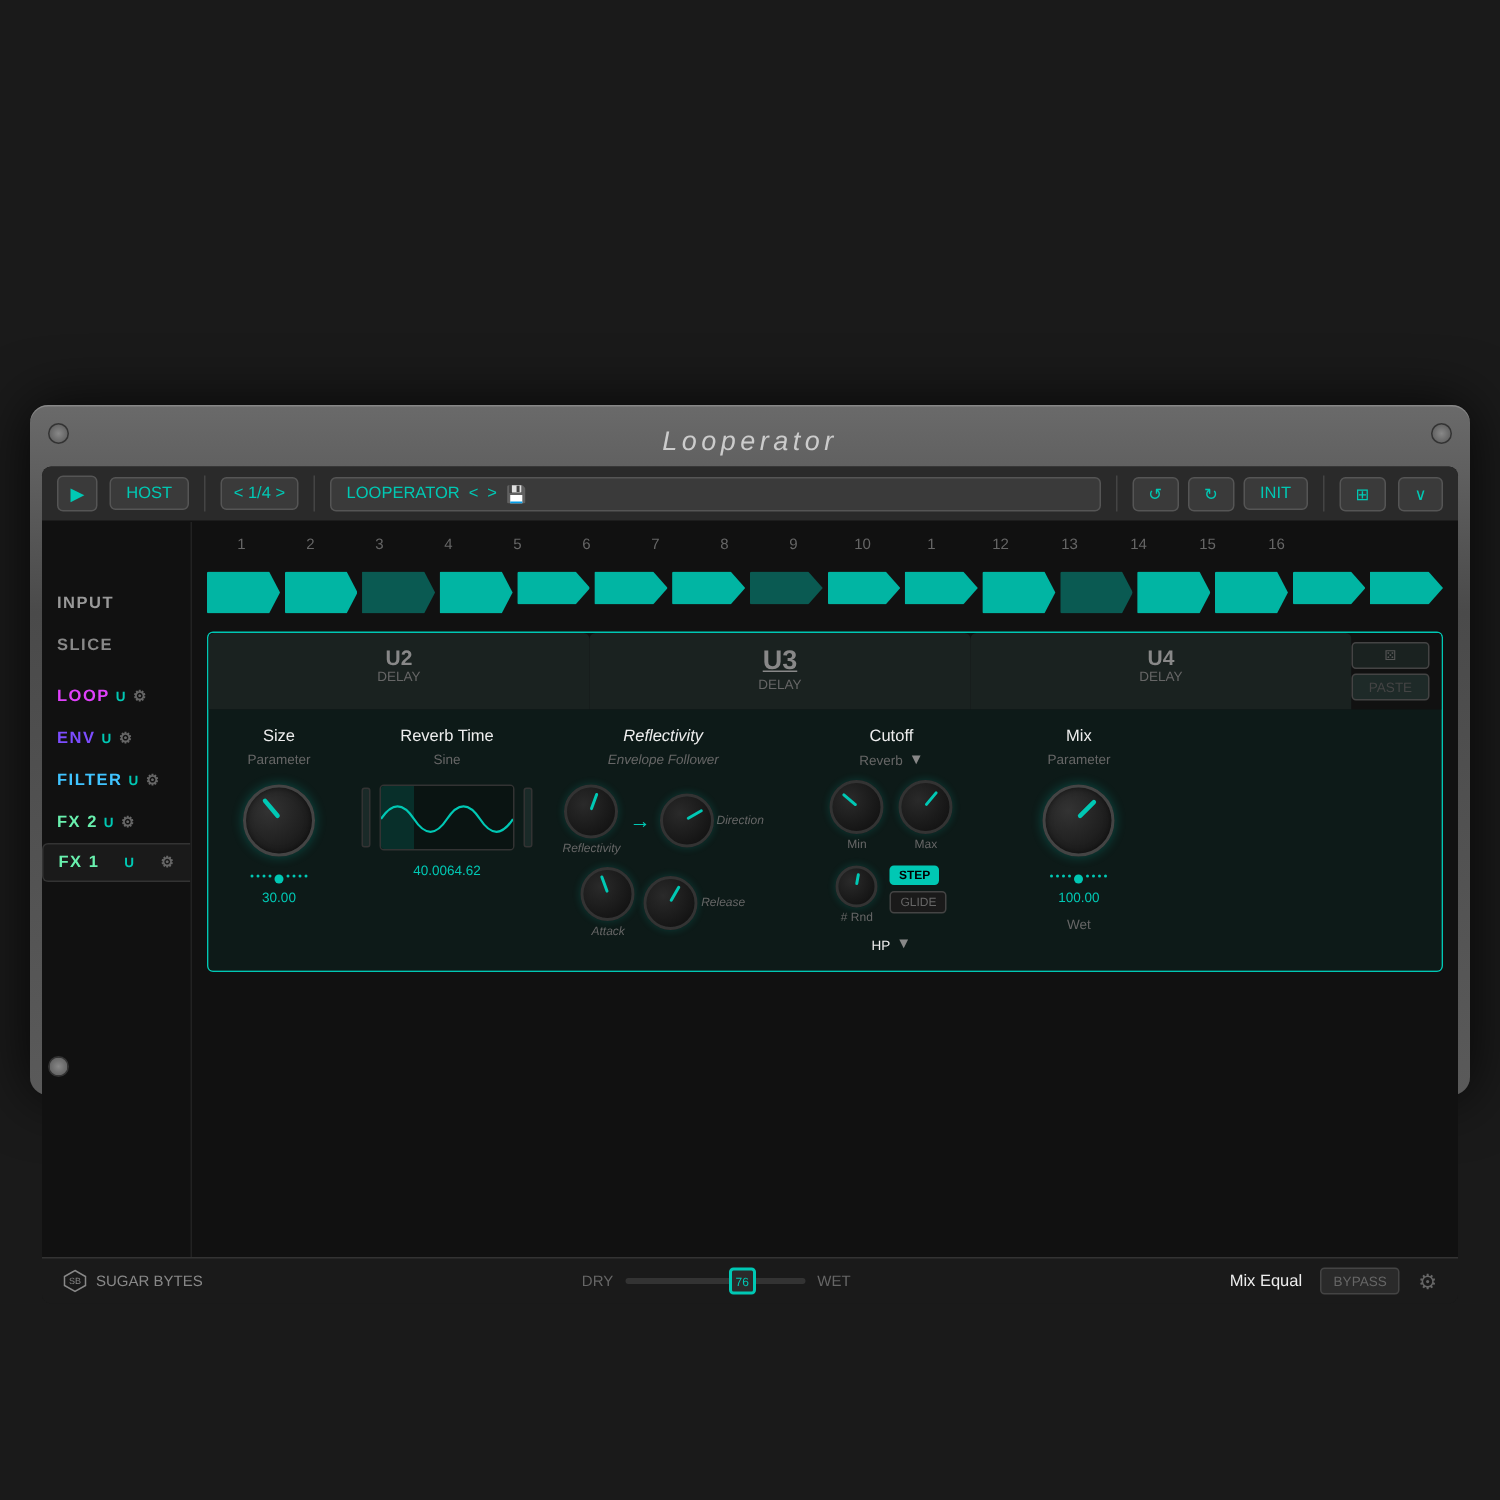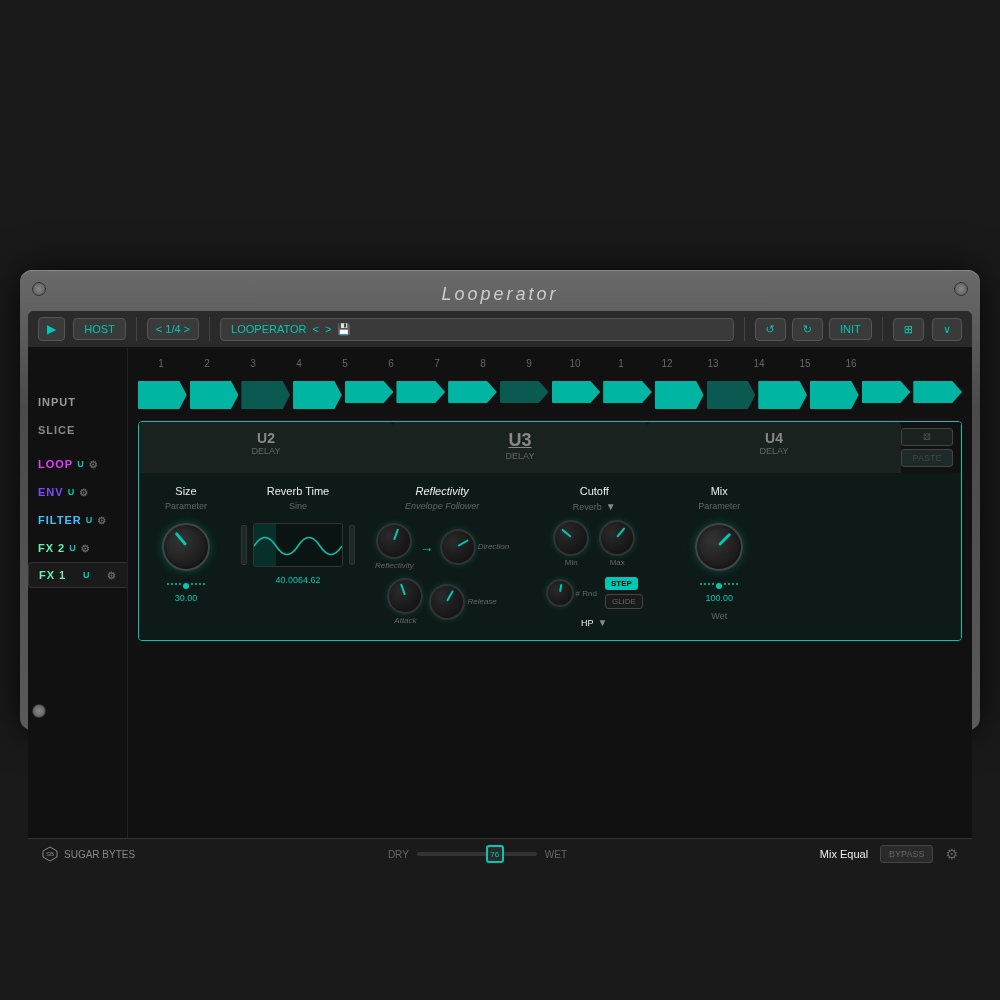--- a/index.html
+++ b/index.html
@@ -739,21 +739,21 @@
                   <div class="small-label">Min</div>
                 </div>
                 <div style="display:flex; flex-direction:column; align-items:center; gap:2px;">
                   <div class="knob-small">
                     <div class="knob-small-indicator" style="transform:translateX(-50%) rotate(40deg);"></div>
                   </div>
                   <div class="small-label">Max</div>
                 </div>
               </div>
               <div style="display:flex; gap:4px; margin-top:6px; justify-content:center;">
-                <div style="display:flex; flex-direction:row; align-items:center; gap:2px;">
+                <div style="display:flex; flex-direction:column; align-items:center; gap:2px;">
                   <div class="knob-small" style="width:28px;height:28px;">
                     <div class="knob-small-indicator" style="transform:translateX(-50%) rotate(10deg); height:8px;"></div>
                   </div>
                   <div class="small-label"># Rnd</div>
                 </div>
                 <div style="display:flex; flex-direction:column; gap:4px; align-items:flex-start; margin-left:4px;">
                   <div class="step-btn">STEP</div>
                   <div class="glide-btn">GLIDE</div>
                 </div>
               </div>

